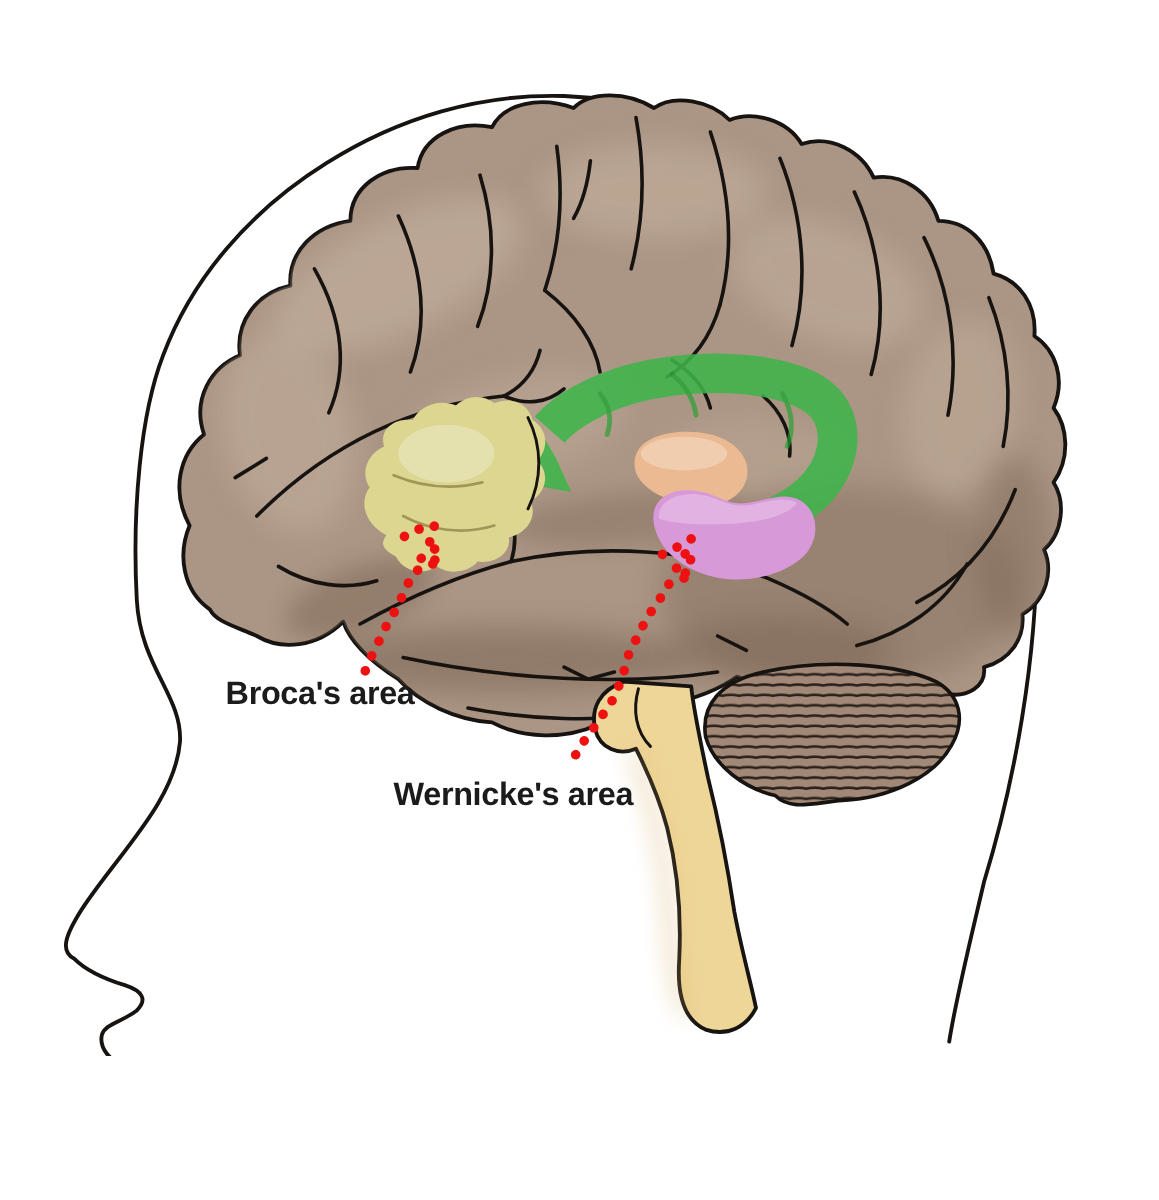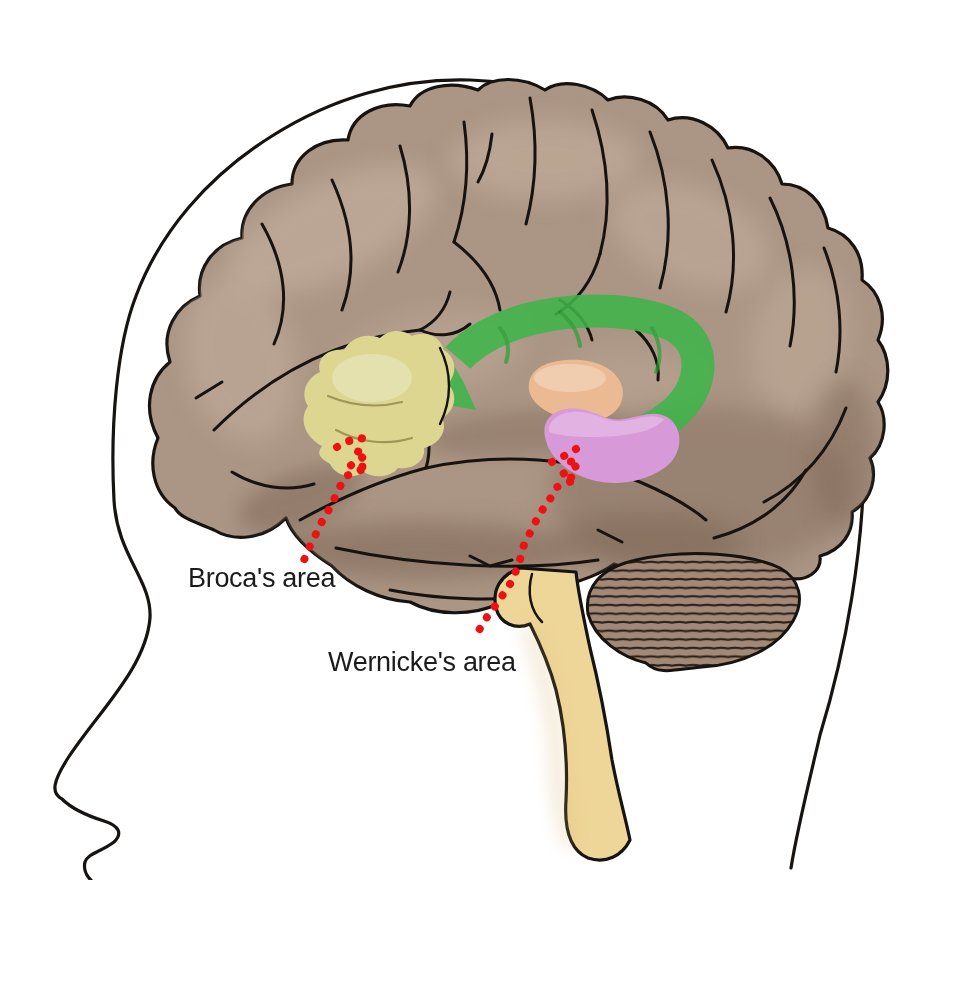--- a/index.html
+++ b/index.html
@@ -7,20 +7,21 @@
     padding: 0;
     background: #ffffff;
   }
   .stage {
     position: relative;
     width: 966px;
     height: 880px;
     background: #ffffff;
     overflow: hidden;
     font-family: "Liberation Sans", sans-serif;
+    font-weight: bold;
   }
   svg { display: block; }
   .area-label {
     font-family: "Liberation Sans", sans-serif;
     font-size: 27px;
     letter-spacing: -0.3px;
     fill: #1b1b1b;
   }
 </style>
 </head>

